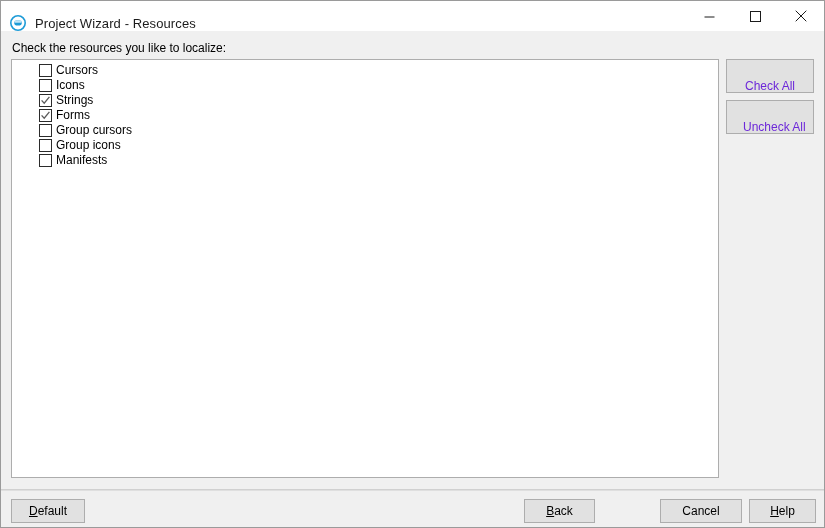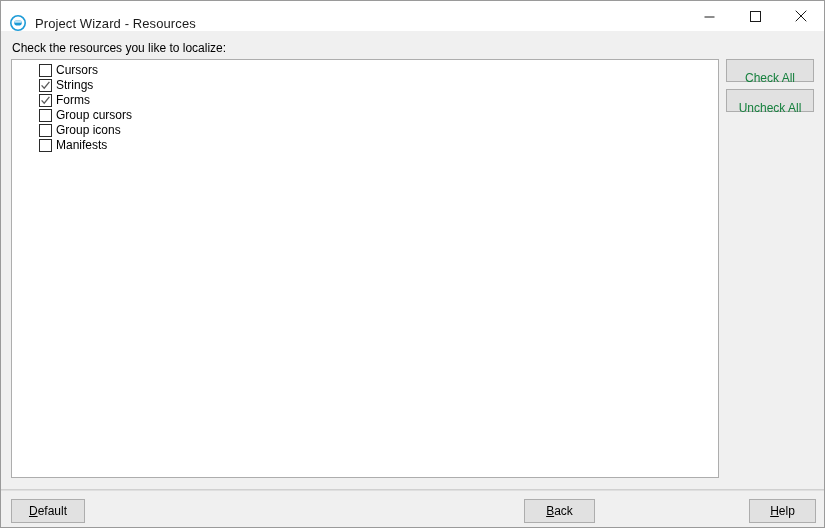--- a/index.html
+++ b/index.html
@@ -138,22 +138,22 @@
   }
   .side-btn {
     display: block;
     width: 88px;
     height: 23px;
     box-sizing: border-box;
     background: #e1e1e1;
     border: 1px solid #adadad;
     font-family: "Liberation Sans", sans-serif;
     font-size: 12px;
-    color: #15803d;
-    padding: 8px;
+    color: #6d28d9;
+    padding: 16px;
     margin-bottom: 7px;
     text-align: center;
     line-height: 21px;
     white-space: nowrap;
   }
 
   
   #separator {
     position: absolute;
     left: 0;
@@ -238,20 +238,24 @@
 
     <div id="instruction">Check the resources you like to localize:</div>
 
     <div id="resource-list">
 
       <div class="res-row">
         <span class="cb"></span>
         <span class="res-label">Cursors</span>
       </div>
 
+      <div class="res-row">
+        <span class="cb"></span>
+        <span class="res-label">Icons</span>
+      </div>
 
       <div class="res-row">
         <span class="cb">
           <svg width="11" height="11" viewBox="0 0 11 11">
             <polyline points="1.6,5.4 4.2,8.2 9.4,1.8" fill="none" stroke="#5a5a5a" stroke-width="1.3"></polyline>
           </svg>
         </span>
         <span class="res-label">Strings</span>
       </div>
 
@@ -288,19 +292,20 @@
 
     <div id="separator"></div>
 
     <div id="footer">
 
       <button class="foot-btn" id="btn-default"><span class="mn">D</span><span>efault</span></button>
 
       <button class="foot-btn" id="btn-back"><span class="mn">B</span><span>ack</span></button>
 
 
+      <button class="foot-btn" id="btn-cancel">Cancel</button>
 
       <button class="foot-btn" id="btn-help"><span class="mn">H</span><span>elp</span></button>
 
     </div>
 
   </div>
 </div>
 
 </body></html>

